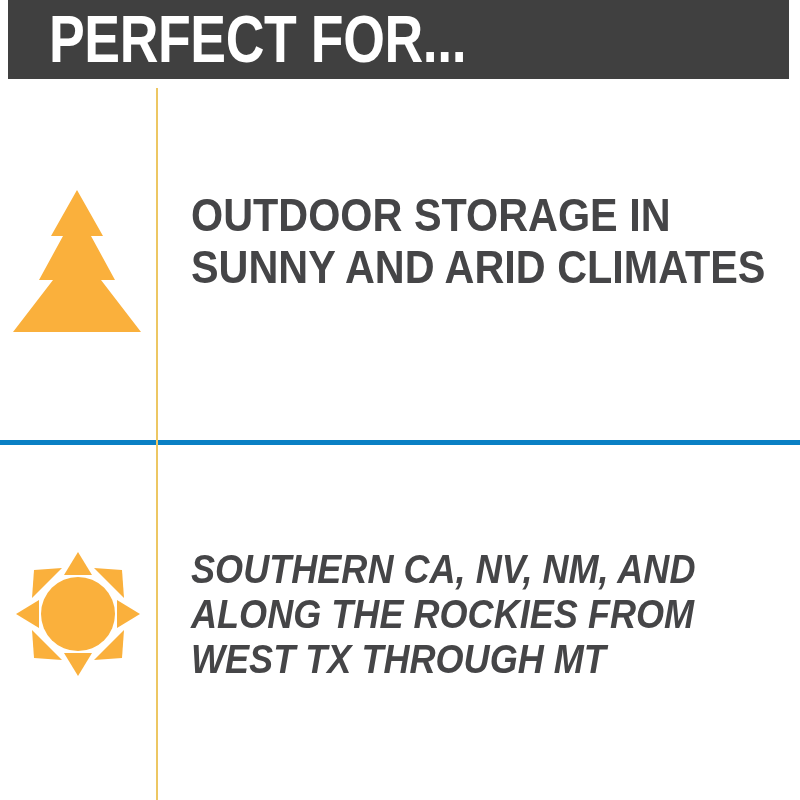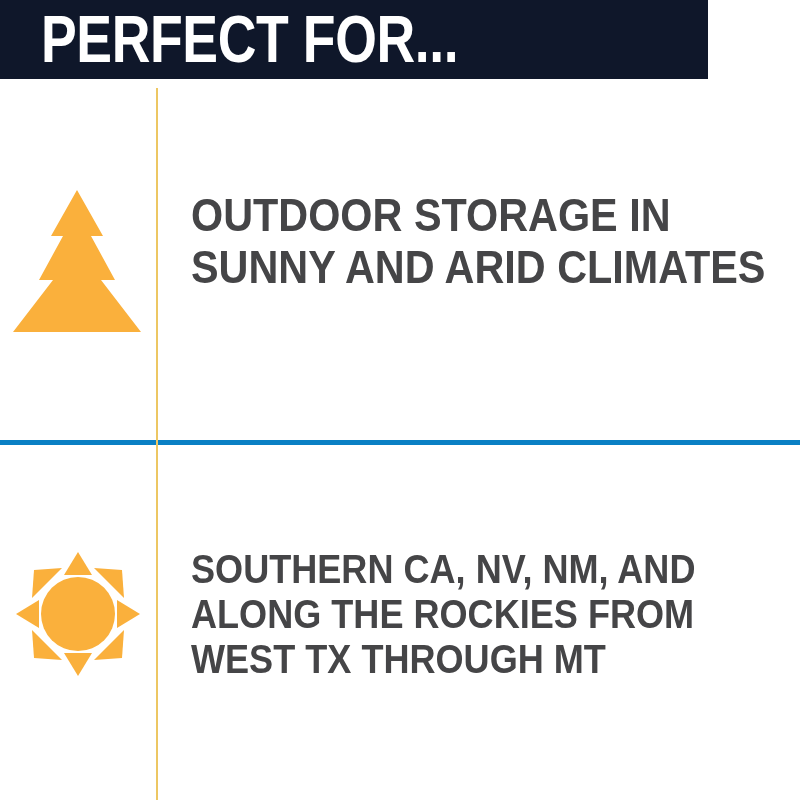--- a/index.html
+++ b/index.html
@@ -18,25 +18,25 @@
     position: relative;
     width: 800px;
     height: 800px;
     background: #ffffff;
     overflow: hidden;
   }
 
   
   .header-bar {
     position: absolute;
-    left: 0;
+    left: 8px;
     top: 0;
-    width: 708px;
+    width: 781px;
     height: 79px;
-    background: #0f172a;
+    background: #404040;
   }
   .header-title {
     position: absolute;
     left: 41px;
     top: 2px;
     font-family: "Liberation Sans Narrow", "Liberation Sans", sans-serif;
     font-size: 67px;
     line-height: 74px;
     font-weight: bold;
     color: #ffffff;
@@ -64,21 +64,21 @@
     background: #edc763;
   }
 
   
   .row {
     position: absolute;
     left: 0;
     width: 800px;
   }
   .row-outdoor { top: 80px; height: 352px; }
-  .row-region  { top: 445px; height: 355px; }
+  .row-region  { top: 445px; height: 355px; font-style: italic; }
 
   .row-icon {
     position: absolute;
     left: 0;
     top: 0;
     width: 156px;
     height: 100%;
   }
   .row-text {
     position: absolute;

